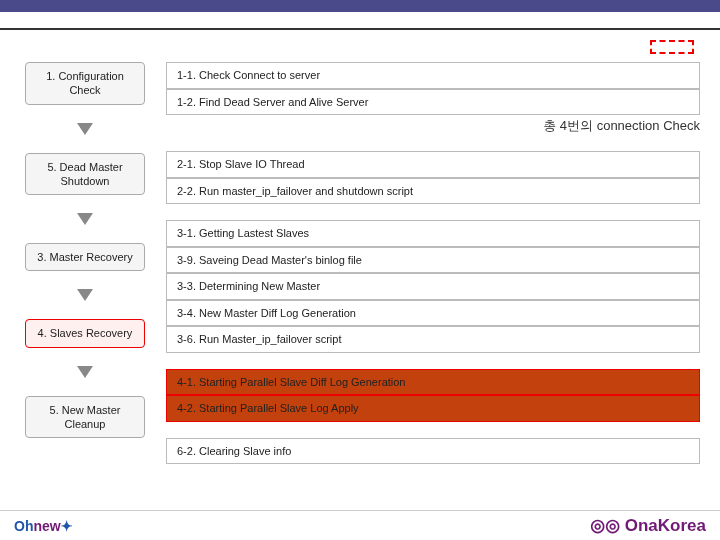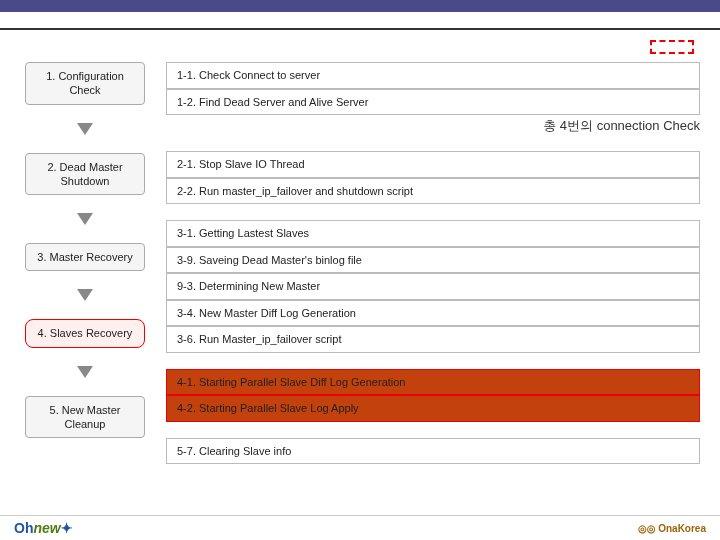--- a/index.html
+++ b/index.html
@@ -70,21 +70,20 @@
       text-align: center;
       padding: 6px 4px;
       font-size: 11px;
       color: #222;
       width: 120px;
       line-height: 1.3;
     }
     .step-box.highlight {
       border-color: #e00;
       background: #fff0f0;
-      border-radius: 8px;
     }
     .arrow-down {
       width: 0;
       height: 0;
       border-left: 8px solid transparent;
       border-right: 8px solid transparent;
       border-top: 12px solid #888;
       margin: 2px 0;
     }
     .right-col {
@@ -123,23 +122,23 @@
       align-items: center;
       padding: 4px 14px;
       border-top: 1px solid #ccc;
     }
     .oh-logo {
       color: #2255aa;
       font-weight: 900;
       font-size: 14px;
     }
     .ona-logo {
-      color: #a16207;
+      color: #701a75;
       font-weight: 900;
-      font-size: 10px;
+      font-size: 17px;
     }
   </style>
 </head>
 <body>
 
 <div class="top-bar">
   <span></span>
 </div>
 
 <div class="main-title"></div>
@@ -149,21 +148,21 @@
   <div class="legend-box">
     <div class="legend-dashed"></div>
     <span></span>
   </div>
 </div>
 
 <div class="content-area">
   <div class="left-col" id="left-col">
       <div class="step-box">1. Configuration Check</div>
       <div class="arrow-down"></div>
-      <div class="step-box">2. Dead Master Shutdown</div>
+      <div class="step-box">5. Dead Master Shutdown</div>
       <div class="arrow-down"></div>
       <div class="step-box">3. Master Recovery</div>
       <div class="arrow-down"></div>
       <div class="step-box highlight">4. Slaves Recovery</div>
       <div class="arrow-down"></div>
       <div class="step-box">5. New Master Cleanup</div>
     </div>
   <div class="right-col" id="right-col">
       <div class="step-group">
         <div class="detail-box">1-1. Check Connect to server</div>
@@ -172,32 +171,32 @@
         <div class="spacer"></div>
       </div>
       <div class="step-group">
         <div class="detail-box">2-1. Stop Slave IO Thread</div>
         <div class="detail-box">2-2. Run master_ip_failover and shutdown script</div>
         <div class="spacer"></div>
       </div>
       <div class="step-group">
         <div class="detail-box">3-1. Getting Lastest Slaves</div>
         <div class="detail-box">3-9. Saveing Dead Master's binlog file</div>
-        <div class="detail-box">9-3. Determining New Master</div>
+        <div class="detail-box">3-3. Determining New Master</div>
         <div class="detail-box">3-4. New Master Diff Log Generation</div>
         <div class="detail-box">3-6. Run Master_ip_failover script</div>
         <div class="spacer"></div>
       </div>
       <div class="step-group">
         <div class="detail-box highlight">4-1. Starting Parallel Slave Diff Log Generation</div>
         <div class="detail-box highlight">4-2. Starting Parallel Slave Log Apply</div>
         <div class="spacer"></div>
       </div>
       <div class="step-group">
-        <div class="detail-box">5-7. Clearing Slave info</div>
+        <div class="detail-box">6-2. Clearing Slave info</div>
       </div>
     </div>
 </div>
 
 <div class="bottom-bar">
-  <span class="oh-logo">Oh<span style="color:#4d7c0f; font-style:italic;">new</span>✦</span>
+  <span class="oh-logo">Oh<span style="color:#701a75; ">new</span>✦</span>
   <span class="ona-logo">◎◎ OnaKorea</span>
 </div>
 
 </body></html>

